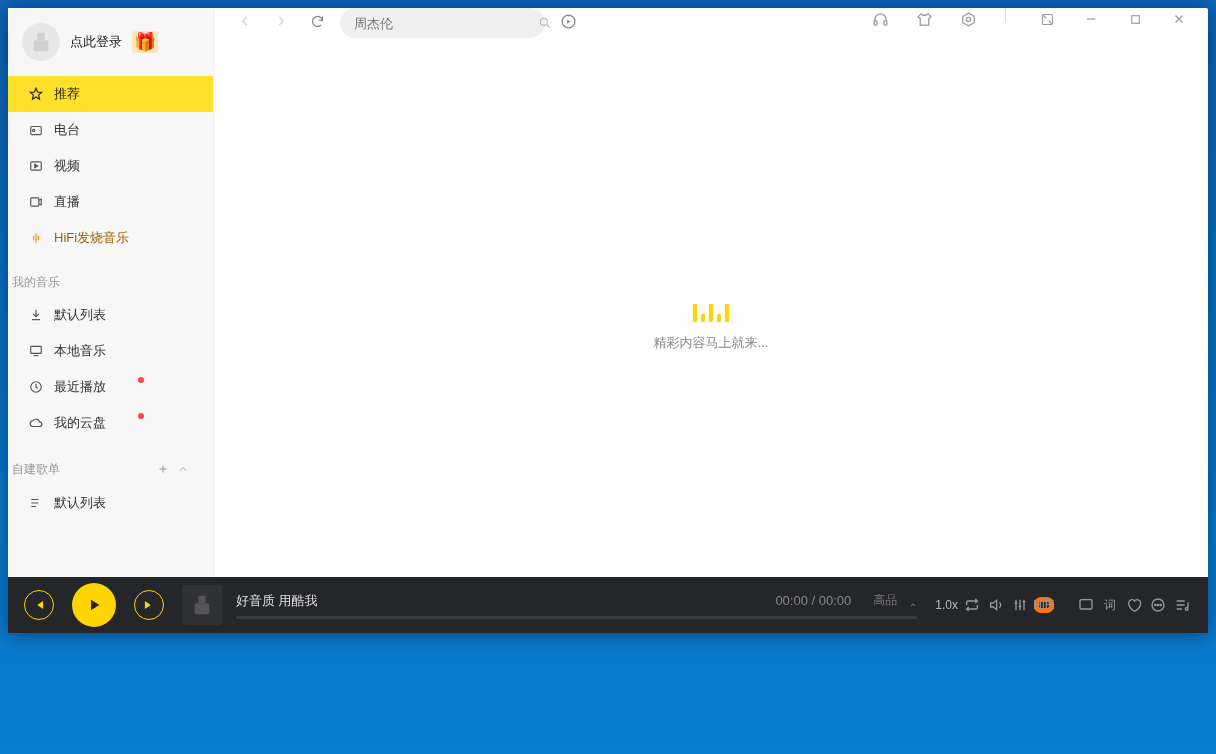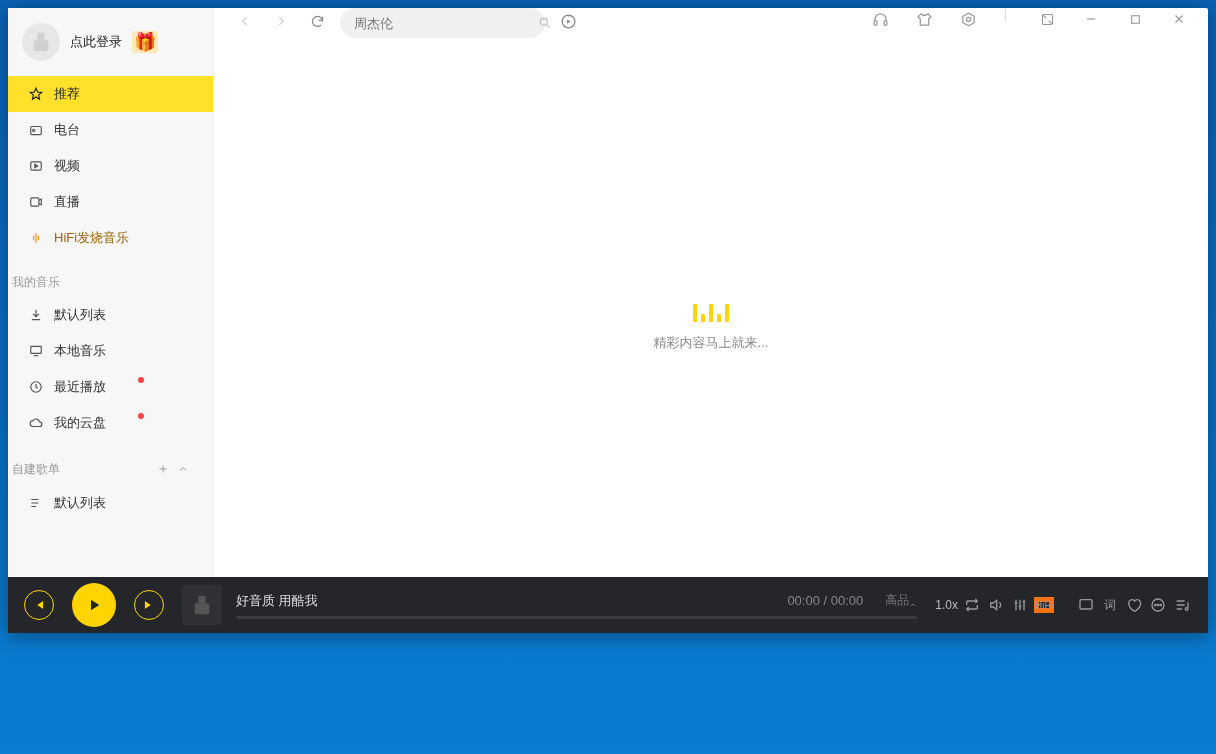--- a/index.html
+++ b/index.html
@@ -101,25 +101,25 @@
   }
   .circ-btn.play {
     width:44px; height:44px; background:#ffd400; border:none; color:#24262a;
   }
   .album-slot { width:40px; height:40px; background:#2f3135; border-radius:3px; margin-right:14px; display:flex; align-items:center; justify-content:center; color:#555;}
   .track-area { flex:1; display:flex; flex-direction:column; justify-content:center; min-width:0;}
   .track-row { display:flex; align-items:center; gap:12px;}
   .track-title { font-size:13px; color:#ddd; white-space:nowrap;}
   .track-row .spacer { flex:1; }
   .time { font-size:13px; color:#888; white-space:nowrap;}
-  .quality { font-size:12px; color:#777; cursor:pointer; display:flex; align-items:flex-end; gap:0; margin-left:10px;}
+  .quality { font-size:12px; color:#777; cursor:pointer; display:flex; align-items:flex-end; gap:12px; margin-left:10px;}
   .progress { height:3px; background:#3a3c40; border-radius:2px; margin-top:6px; position:relative;}
   .right-tools { display:flex; align-items:center; gap:4px; margin-left:18px; }
   .pl-icon { width:20px; height:20px; display:flex; align-items:center; justify-content:center; color:#999; cursor:pointer; font-size:12px;}
-  .pl-icon.box { border:5px solid #f97316; border-radius:0; padding:0 3px; height:16px; font-size:10px;}
+  .pl-icon.box { border:5px solid #f97316; border-radius:7px; padding:0 3px; height:16px; font-size:12px;}
   .speed { font-size:12px; color:#bbb; cursor:pointer;}
 
   svg { display:block; }
 </style>
 </head>
 <body>
 
 <div class="app">
   <div class="body-row">
 

